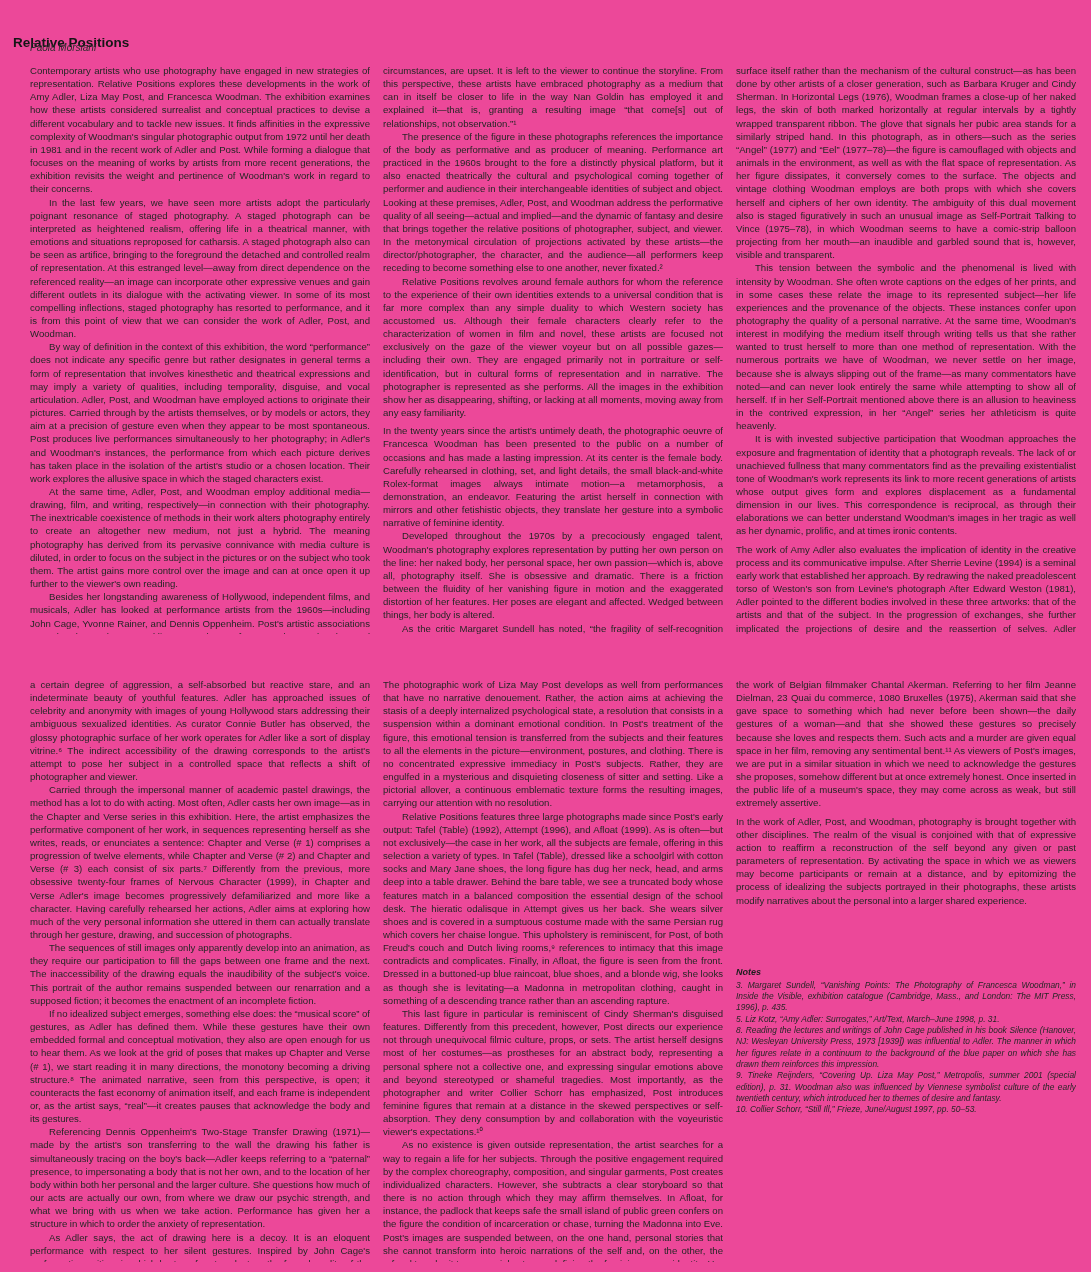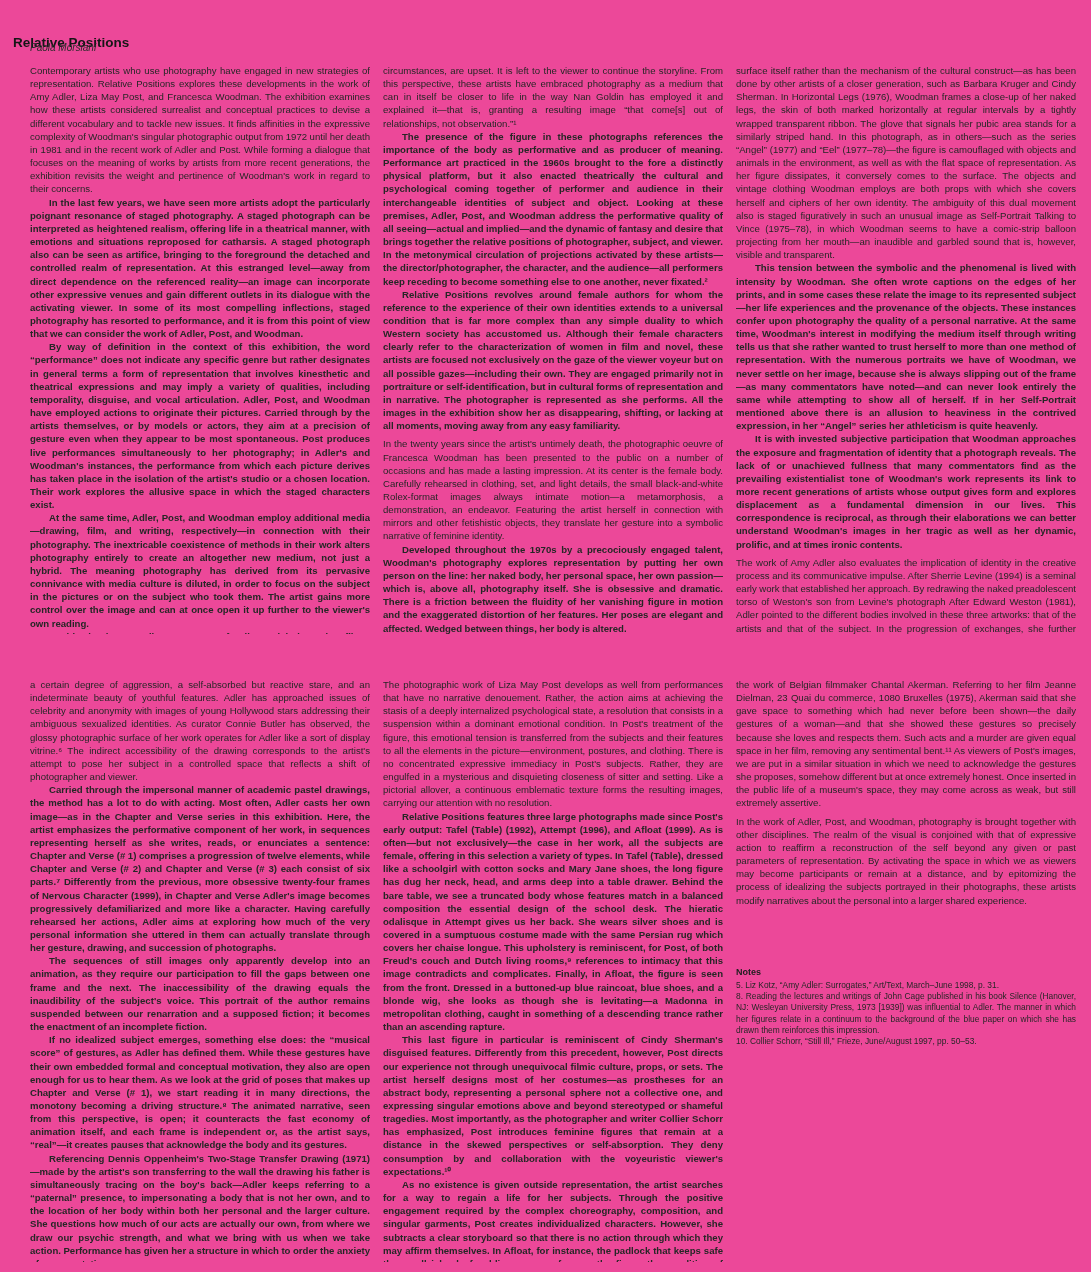--- a/index.html
+++ b/index.html
@@ -23,24 +23,24 @@
   .block { position: absolute; left: 30px; width: 1046px; display: flex; gap: 13px; }
   .block.top { top: 64px; height: 570px; }
   .block.bottom { top: 678px; height: 584px; }
   .col { flex: 1 1 0; overflow: hidden; }
   p.para {
     margin: 0;
     font-size: 9.6px; line-height: 13.15px;
     text-align: justify; color: #262626;
     word-spacing: -0.2px;
   }
-  p.para.indent { text-indent: 19px; font-weight: bold; }
+  p.para.indent { text-indent: 19px; }
   p.para.gap { margin-top: 5px; }
   p.para.flows { text-align-last: justify; }
-  .notes { margin-top: 60px; }
+  .notes { margin-top: 60px; font-style: italic; }
   .notes-heading { margin: 0 0 3px 0; font-size: 9px; font-weight: bold; color: #1d1d1d; }
   .notes p.para { font-size: 8.4px; line-height: 11.35px; word-spacing: 0; }
 </style>
 </head>
 <body>
 
 <div class="page">
 
   <h1 class="title">Relative Positions</h1>
   <div class="byline">Paola Morsiani</div>
@@ -85,21 +85,23 @@
         <p class="para indent">As no existence is given outside representation, the artist searches for a way to regain a life for her subjects. Through the positive engagement required by the complex choreography, composition, and singular garments, Post creates individualized characters. However, she subtracts a clear storyboard so that there is no action through which they may affirm themselves. In Afloat, for instance, the padlock that keeps safe the small island of public green confers on the figure the condition of incarceration or chase, turning the Madonna into Eve. Post's images are suspended between, on the one hand, personal stories that she cannot transform into heroic narrations of the self and, on the other, the refusal to submit to any social category defining the feminine or any identity. Her narrative is internalized, condensed. She prefers to posit her characters in the artifice of theater and the symbolism of painting, with large concessions to realism. In Tafel (Table), the object itself prevails, albeit anthropomorphized. This process functions as a sort of sublimation of the figure.</p>
       </div>
     <div class="col">
       <div>
           <p class="para">the work of Belgian filmmaker Chantal Akerman. Referring to her film Jeanne Dielman, 23 Quai du commerce, 1080 Bruxelles (1975), Akerman said that she gave space to something which had never before been shown—the daily gestures of a woman—and that she showed these gestures so precisely because she loves and respects them. Such acts and a murder are given equal space in her film, removing any sentimental bent.¹¹ As viewers of Post's images, we are put in a similar situation in which we need to acknowledge the gestures she proposes, somehow different but at once extremely honest. Once inserted in the public life of a museum's space, they may come across as weak, but still extremely assertive.</p>
           <p class="para gap">In the work of Adler, Post, and Woodman, photography is brought together with other disciplines. The realm of the visual is conjoined with that of expressive action to reaffirm a reconstruction of the self beyond any given or past parameters of representation. By activating the space in which we as viewers may become participants or remain at a distance, and by epitomizing the process of idealizing the subjects portrayed in their photographs, these artists modify narratives about the personal into a larger shared experience.</p>
         </div>
       <div class="notes">
         <p class="notes-heading">Notes</p>
         <div>
+            <p class="para">3.  Margaret Sundell, “Vanishing Points: The Photography of Francesca Woodman,” in Inside the Visible, exhibition catalogue (Cambridge, Mass., and London: The MIT Press, 1996), p. 435.</p>
             <p class="para">5.  Liz Kotz, “Amy Adler: Surrogates,” Art/Text, March–June 1998, p. 31.</p>
             <p class="para">8.  Reading the lectures and writings of John Cage published in his book Silence (Hanover, NJ: Wesleyan University Press, 1973 [1939]) was influential to Adler. The manner in which her figures relate in a continuum to the background of the blue paper on which she has drawn them reinforces this impression.</p>
+            <p class="para">9.  Tineke Reijnders, “Covering Up. Liza May Post,” Metropolis, summer 2001 (special edition), p. 31. Woodman also was influenced by Viennese symbolist culture of the early twentieth century, which introduced her to themes of desire and fantasy.</p>
             <p class="para">10.  Collier Schorr, “Still Ill,” Frieze, June/August 1997, pp. 50–53.</p>
           </div>
       </div>
     </div>
   </div>
 
 </div>
 
 </body></html>

